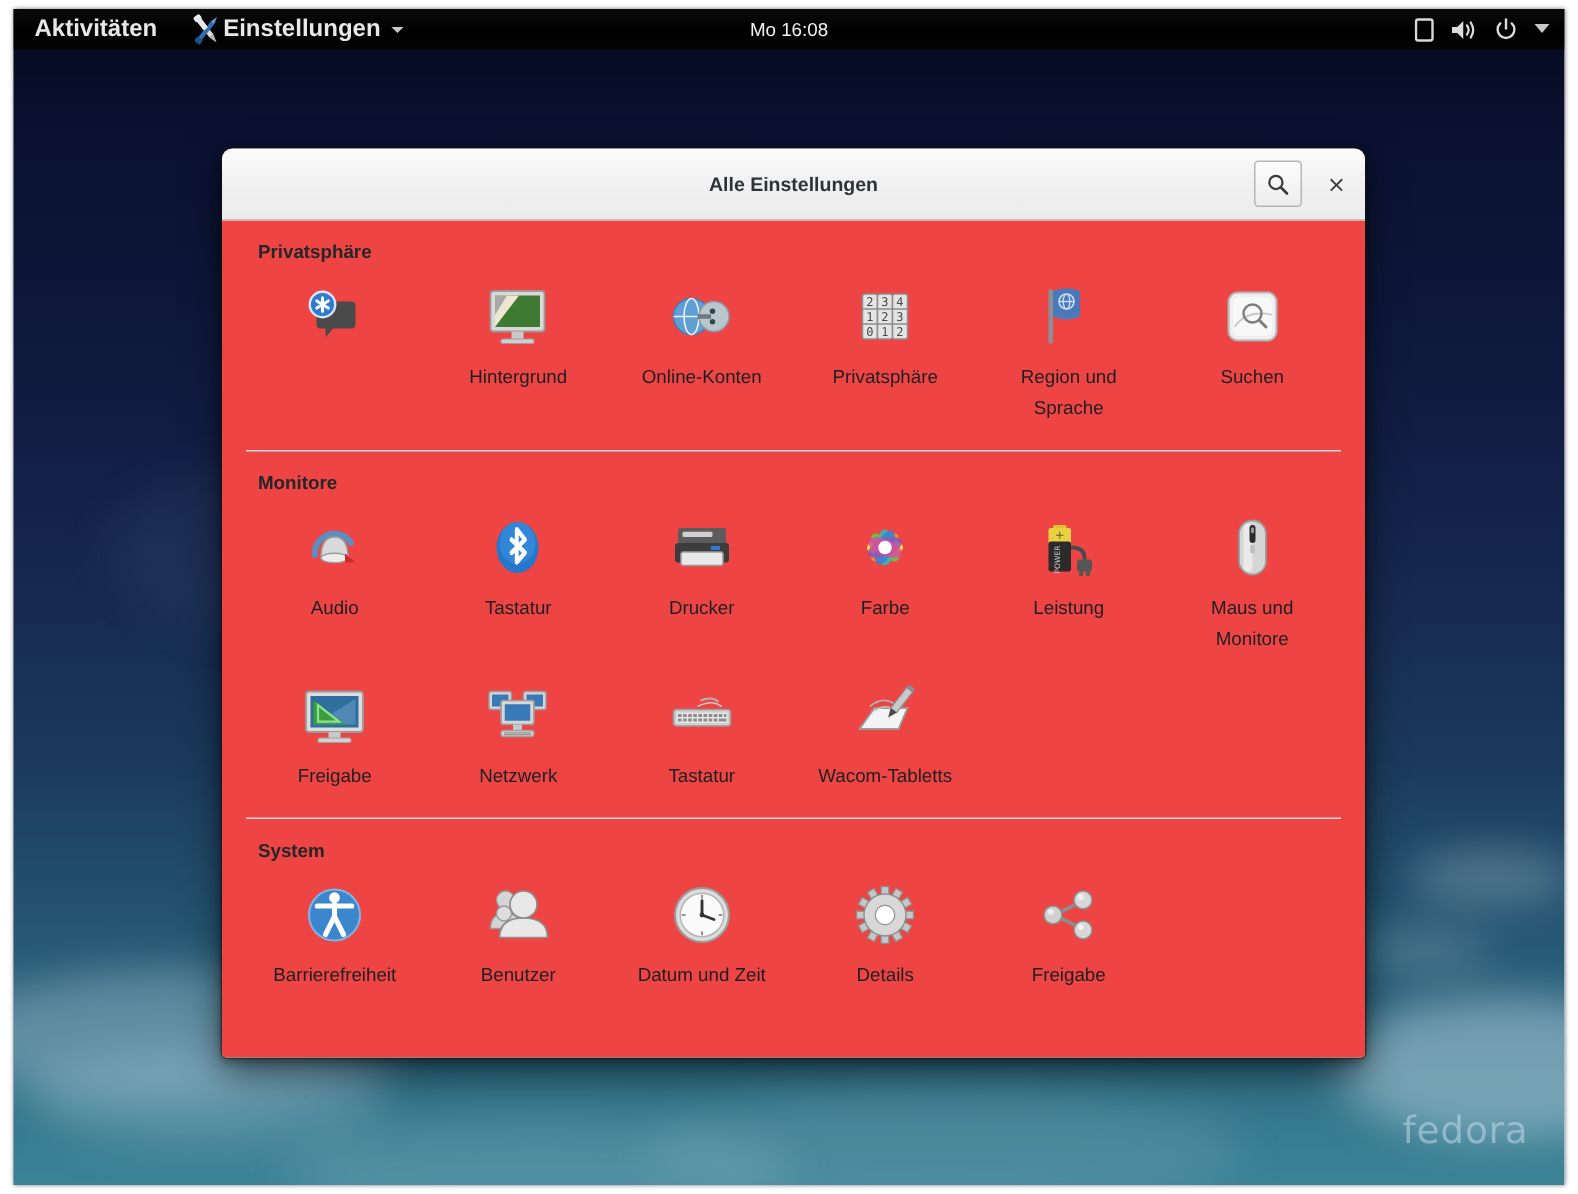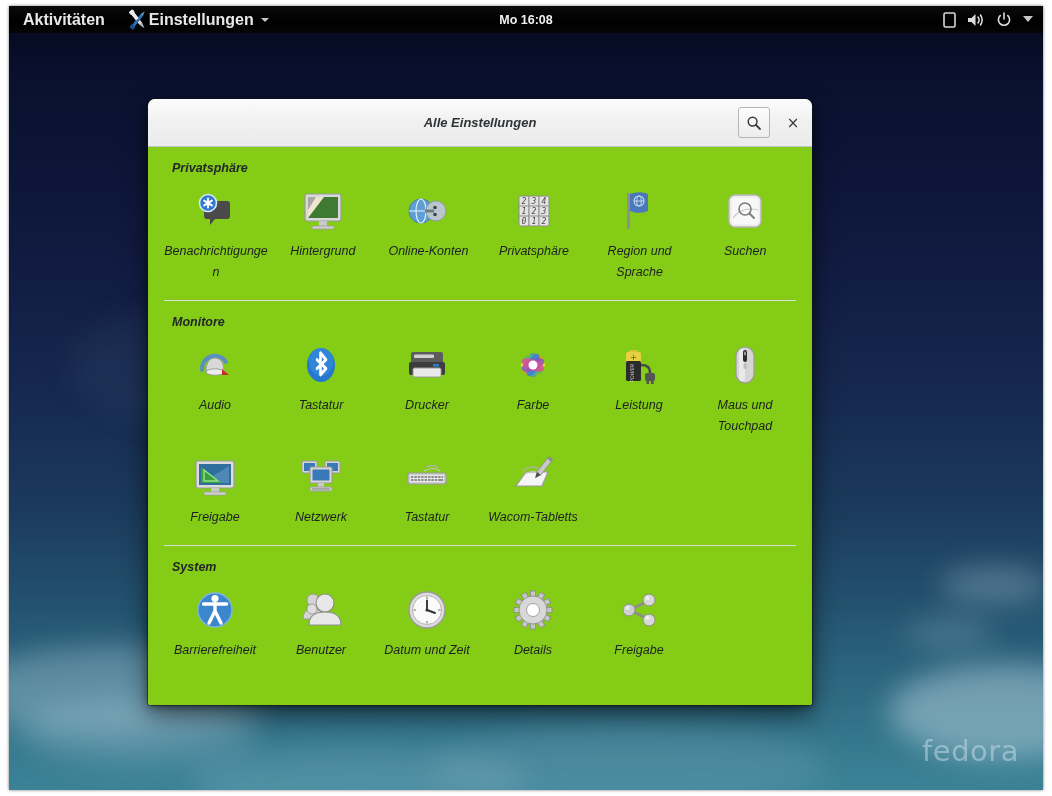--- a/index.html
+++ b/index.html
@@ -82,45 +82,44 @@
     width: 0; height: 0;
     border-left: 4px solid transparent;
     border-right: 4px solid transparent;
     border-top: 4px solid #c8c8c8;
   }
   #topbar-center {
     position: absolute;
     left: 0; right: 0; top: 0;
     height: 27px;
     display: flex; align-items: center; justify-content: center;
-    color: #f0f0f0; font-weight: bold; font-size: 12.5px;
+    color: #f0f0f0; font-weight: normal; font-size: 12.5px;
     pointer-events: none;
   }
   #topbar-right {
     position: absolute;
     right: 10px; top: 0;
     height: 27px;
     display: flex; align-items: center; gap: 11px;
   }
   .tb-ico { display: flex; align-items: center; justify-content: center; }
 
   
   #window {
     position: absolute;
     left: 139px; top: 93px;
-    width: 664px; height: 606px;
+    width: 762px; height: 606px;
     border-radius: 7px 7px 3px 3px;
     background: #ffffff;
     box-shadow:
       0 0 0 1px rgba(20,20,20,.55),
       0 10px 26px rgba(0,0,0,.55),
       0 2px 7px rgba(0,0,0,.4);
     overflow: hidden;
     z-index: 60;
-    font-style: italic;
   }
   #titlebar {
     position: relative;
     height: 48px;
     background: linear-gradient(to bottom, #fcfcfc 0%, #f1f1f1 45%, #ebebeb 100%);
     border-bottom: 1px solid #c2c2c2;
     border-radius: 7px 7px 0 0;
     display: flex; align-items: center;
   }
   #window-title {
@@ -151,21 +150,21 @@
     color: #3a3a3a;
     font-size: 15px;
     font-family: "DejaVu Sans", sans-serif;
     cursor: pointer;
   }
 
   
   #content {
     padding: 0 0 10px 0;
     height: 558px;
-    background: #84cc16;
+    background: #ef4444;
     overflow: hidden;
   }
   .section { padding: 0 14px; }
   .section-title {
     font-size: 12.5px;
     font-weight: bold;
     color: #232729;
     padding: 14px 0 4px 10px;
   }
   .divider {
@@ -197,21 +196,21 @@
     text-align: center;
     line-height: 1.65;
     max-width: 104px;
     word-wrap: break-word;
   }
 
   
   #fedora {
     position: absolute;
     right: 24px; bottom: 22px;
-    font-size: 29px;
+    font-size: 25px;
     color: rgba(200,220,232,.52);
     letter-spacing: .5px;
     font-family: "DejaVu Sans", sans-serif;
     z-index: 10;
     pointer-events: none;
   }
 </style>
 </head>
 <body>
 
@@ -312,21 +311,20 @@
                   <path d="M11 16 q0-3 3-3 h20 q3 0 3 3 v12 q0 3 -3 3 h-12 l-5 6 v-6 h-3 q-3 0 -3 -3 z" fill="#4a4a4a"></path>
                   <circle cx="15" cy="15" r="8.5" fill="#2f7bd0"></circle>
                   <circle cx="15" cy="15" r="8.5" fill="none" stroke="#d8e6f5" stroke-width="1.6"></circle>
                   <g stroke="#ffffff" stroke-width="2" stroke-linecap="round">
                     <line x1="15" y1="10.5" x2="15" y2="19.5"></line>
                     <line x1="11.2" y1="12.6" x2="18.8" y2="17.4"></line>
                     <line x1="18.8" y1="12.6" x2="11.2" y2="17.4"></line>
                   </g>
                 </svg>
               </span>
-              <span class="tile-label">Benachrichtigungen</span>
             </div>
 
             <div class="tile">
               <span class="tile-icon">
                 <svg width="46" height="46" viewBox="0 0 46 46">
                   <rect x="5" y="6" width="36" height="27" rx="2" fill="#d9d9d9" stroke="#9a9a9a" stroke-width="1.2"></rect>
                   <rect x="8" y="9" width="30" height="21" fill="#3f7a33"></rect>
                   <polygon points="8,9 24,9 8,30" fill="#efe6cf"></polygon>
                   <polygon points="8,9 16,9 8,22" fill="#a8a8a8"></polygon>
                   <rect x="19" y="33" width="8" height="5" fill="#c9c9c9"></rect>
@@ -490,21 +488,21 @@
             <div class="tile">
               <span class="tile-icon">
                 <svg width="46" height="46" viewBox="0 0 46 46">
                   <rect x="14" y="5" width="18" height="36" rx="9" fill="#d5d5d5" stroke="#9a9a9a" stroke-width="1.2"></rect>
                   <rect x="17" y="7" width="6" height="32" rx="3" fill="#f0f0f0" opacity=".75"></rect>
                   <rect x="21" y="8" width="4" height="12" rx="2" fill="#2c2c2c"></rect>
                   <rect x="22" y="9.5" width="2" height="4" rx="1" fill="#9a9a9a"></rect>
                   <rect x="21.5" y="21" width="3" height="6" rx="1.5" fill="#bdbdbd"></rect>
                 </svg>
               </span>
-              <span class="tile-label">Maus und Touchpad</span>
+              <span class="tile-label">Maus und Monitore</span>
             </div>
 
             <div class="tile">
               <span class="tile-icon">
                 <svg width="46" height="46" viewBox="0 0 46 46">
                   <rect x="4" y="7" width="38" height="27" rx="2" fill="#dcdcdc" stroke="#9a9a9a" stroke-width="1.2"></rect>
                   <rect x="7" y="10" width="32" height="21" fill="#2f6f9e"></rect>
                   <polygon points="9,29 37,29 37,12" fill="#4f87b5"></polygon>
                   <polygon points="9,29 30,29 9,13" fill="#3c9e3c"></polygon>
                   <polygon points="12,27 26,27 12,16" fill="none" stroke="#8ee08e" stroke-width="1.5"></polygon>

